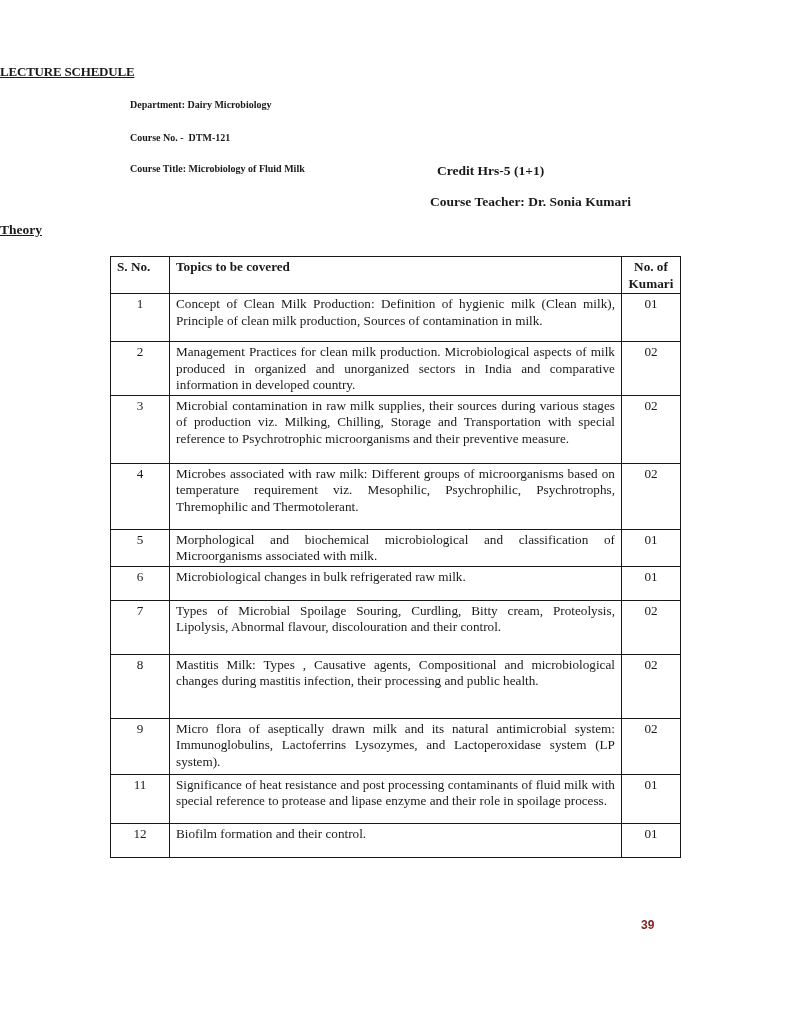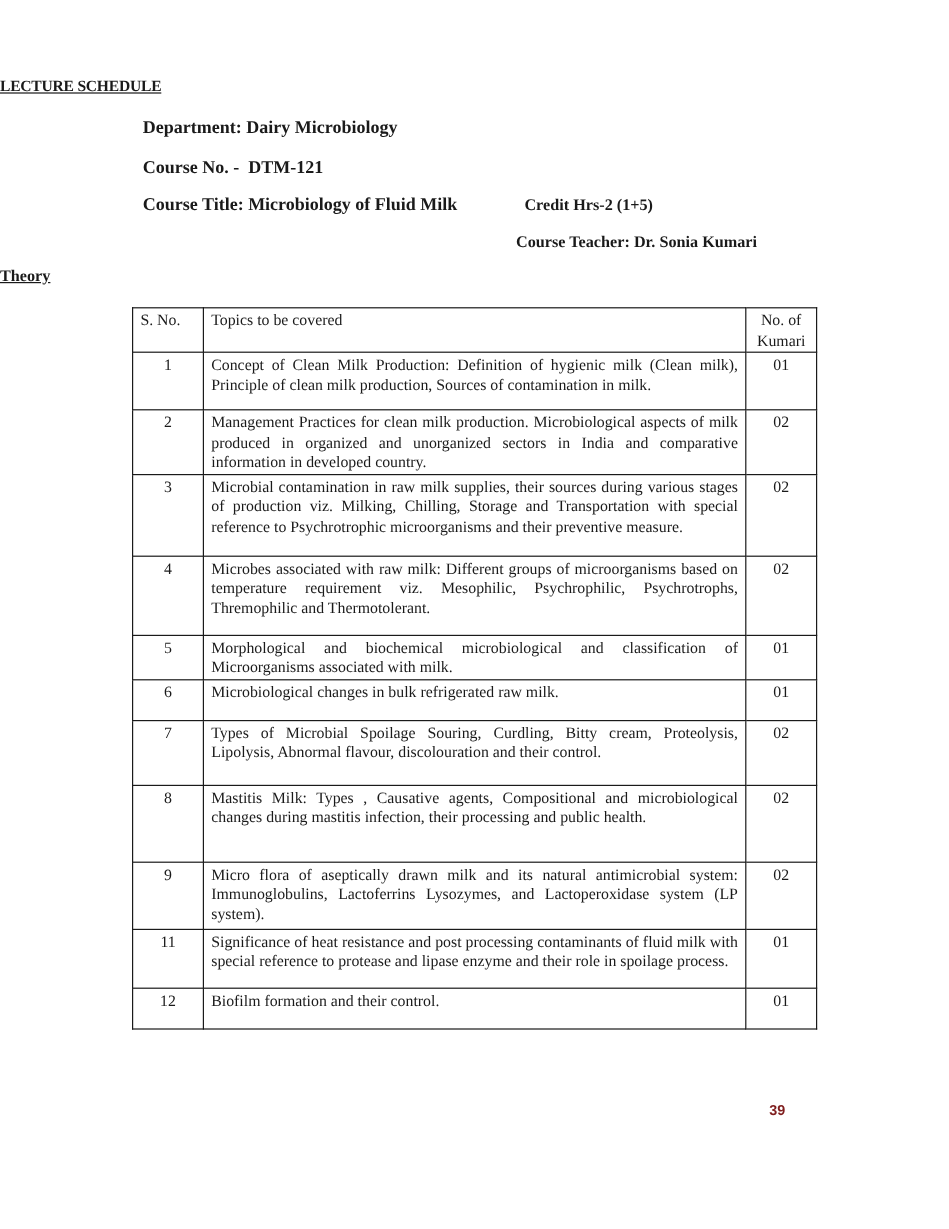--- a/index.html
+++ b/index.html
@@ -21,23 +21,23 @@
       left: 0;
       width: 791px;
       text-align: left;
       font-weight: bold;
       font-size: 13px;
       text-decoration: underline;
       letter-spacing: -0.2px;
     }
     .meta-line {
       position: absolute;
-      left: 119px;
+      left: 130px;
       font-weight: bold;
-      font-size: 15px;
+      font-size: 10px;
       white-space: pre;
     }
     .meta-right {
       position: absolute;
       font-weight: bold;
       font-size: 13.5px;
       white-space: pre;
     }
     .section-title {
       position: absolute;
@@ -59,21 +59,21 @@
       font-size: 13.2px;
       line-height: 16.5px;
     }
     table.schedule th,
     table.schedule td {
       border: 1.4px solid #1a1a1a;
       vertical-align: top;
       padding: 2px 6px 1px 6px;
     }
     table.schedule th {
-      font-weight: normal;
+      font-weight: bold;
       text-align: left;
       margin-top: 39px;
     }
     .col-sno { width: 55px; }
     .col-topic { width: 421px; }
     .col-classes { width: 55px; }
     th.h-classes, td.c-classes {
       text-align: center !important;
     }
     td.c-sno {
@@ -97,21 +97,21 @@
 <body>
 
 <div class="title">LECTURE SCHEDULE</div>
 
 <div class="meta-line" style="top:99px;">Department: Dairy Microbiology</div>
 
 <div class="meta-line" style="top:132px;">Course No. -  DTM-121</div>
 
 <div class="meta-line" style="top:163px;">Course Title: Microbiology of Fluid Milk</div>
 
-<div class="meta-right" style="top:163px; left:437px;">Credit Hrs-2 (1+5)</div>
+<div class="meta-right" style="top:163px; left:437px;">Credit Hrs-5 (1+1)</div>
 
 <div class="meta-right" style="top:194px; left:430px;">Course Teacher: Dr. Sonia Kumari</div>
 
 <div class="section-title">Theory</div>
 
 <table class="schedule">
   <colgroup>
     <col class="col-sno">
     <col class="col-topic">
     <col class="col-classes">

